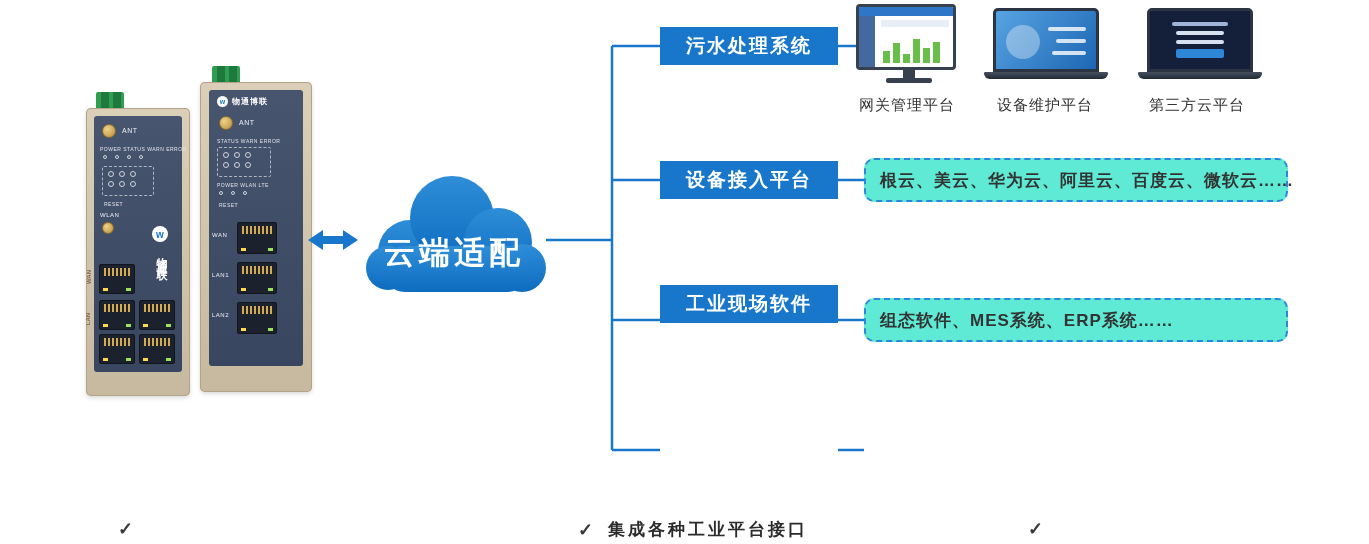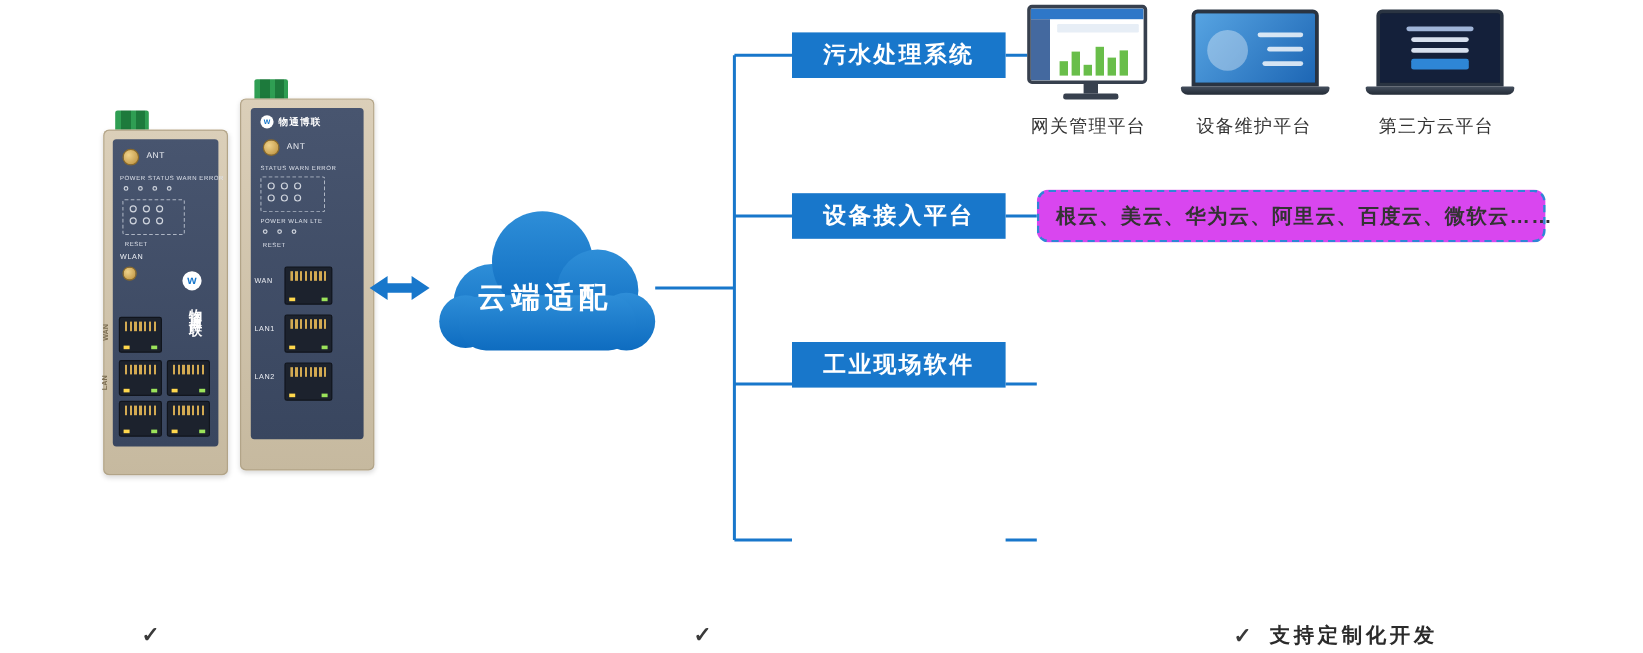--- a/index.html
+++ b/index.html
@@ -8,28 +8,28 @@
 
   
   .connectors { position:absolute; left:0; top:0; pointer-events:none; }
 
   
   .dbl-arrow { position:absolute; left:306px; top:224px; }
 
   
   .cloud { position:absolute; left:352px; top:160px; width:204px; height:156px; }
   .cloud-label { position:absolute; left:0; right:0; top:72px; text-align:center;
-    color:#fff; font-size:24px; font-weight:bold; letter-spacing:4px; }
+    color:#fff; font-size:31px; font-weight:bold; letter-spacing:4px; }
 
   
   .branch-box { position:absolute; left:660px; width:178px; height:38px; background:#1877cb;
     color:#fff; display:flex; align-items:center; justify-content:center;
     font-size:19px; font-weight:bold; letter-spacing:2px; }
   .dash-box { position:absolute; left:864px; width:424px; height:44px;
-    border:2px dashed #2e86d6; border-radius:10px; background:#d946ef;
+    border:2px dashed #2e86d6; border-radius:10px; background:#5eead4;
     display:flex; align-items:center; padding:0 14px;
     font-size:17px; font-weight:bold; color:#333; letter-spacing:1px; white-space:nowrap; }
 
   
   .monitor { position:absolute; left:856px; top:4px; width:106px; }
   .mon-screen { width:100px; height:66px; background:#fff; border:3px solid #37404e;
     border-radius:4px; position:relative; overflow:hidden; }
   .mon-top { position:absolute; top:0; left:0; right:0; height:9px; background:#2e77c8; }
   .mon-side { position:absolute; top:9px; left:0; bottom:0; width:16px; background:#44699f; }
   .mon-strip { position:absolute; top:13px; left:22px; width:68px; height:7px; background:#e7eef6; border-radius:1px; }
@@ -235,20 +235,21 @@
       </g>
     </svg>
     <div class="cloud-label">云端适配</div>
   </div>
 
   <div class="branch-box" style="top:27px;">污水处理系统</div>
   <div class="branch-box" style="top:161px;">设备接入平台</div>
   <div class="branch-box" style="top:285px;">工业现场软件</div>
 
   <div class="dash-box" style="top:158px;">根云、美云、华为云、阿里云、百度云、微软云……</div>
+  <div class="dash-box" style="top:298px;">组态软件、MES系统、ERP系统……</div>
 
   <div class="monitor">
     <div class="mon-screen">
       <div class="mon-top"></div>
       <div class="mon-side"></div>
       <div class="mon-strip"></div>
       <div class="mon-chart">
         <span style="height:12px"></span>
           <span style="height:20px"></span>
           <span style="height:9px"></span>
@@ -287,19 +288,19 @@
 
   <div class="plat-label" style="left:832px;">网关管理平台</div>
   <div class="plat-label" style="left:970px;text-align:center;">设备维护平台</div>
   <div class="plat-label" style="left:1122px;">第三方云平台</div>
 
   <div class="footer-item" style="left:118px;">
     <span class="check">✓</span>
   </div>
   <div class="footer-item" style="left:578px;">
     <span class="check">✓</span>
+    <span>集成各种工业平台接口</span>
   </div>
   <div class="footer-item" style="left:1028px;">
     <span class="check">✓</span>
-    <span>支持定制化开发</span>
   </div>
 
 </div>
 
 </body></html>

